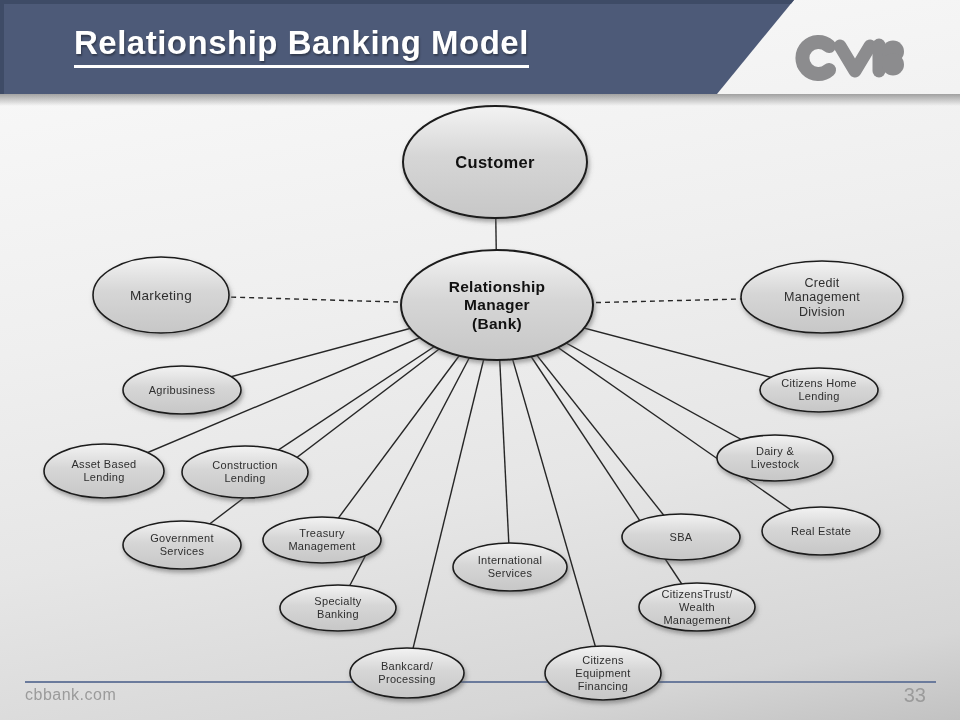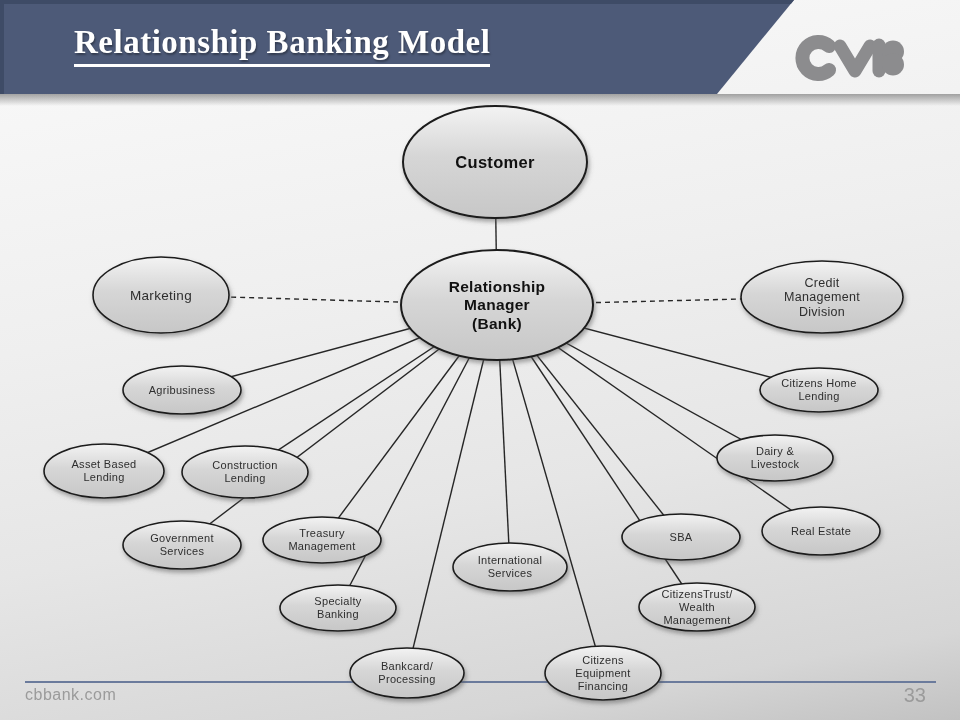--- a/index.html
+++ b/index.html
@@ -20,21 +20,20 @@
     position:absolute;left:0;top:94px;width:960px;height:12px;
     background:linear-gradient(180deg,rgba(60,60,60,.45),rgba(60,60,60,0));
     pointer-events:none;
   }
   #slide-title{
     position:absolute;left:74px;top:24px;
     color:#fff;font-size:33px;font-weight:bold;letter-spacing:.5px;
     border-bottom:3px solid #fff;padding-bottom:3px;
     text-shadow:1px 2px 2px rgba(0,0,0,.35);
     white-space:nowrap;
-    font-family:Liberation Serif, serif;
   }
   
   #logo{position:absolute;left:793px;top:32px;width:126px;height:52px;}
   
   #diagram{position:absolute;left:0;top:0;width:960px;height:720px;}
   
   #footer-divider{position:absolute;left:25px;top:681px;width:911px;height:2px;background:#6b7b9c;}
   #footer-url{position:absolute;left:25px;top:686px;font-size:16px;color:#9b9b9b;letter-spacing:.5px;}
   #page-number{position:absolute;right:34px;top:684px;font-size:20px;color:#9b9b9b;}
 </style>

